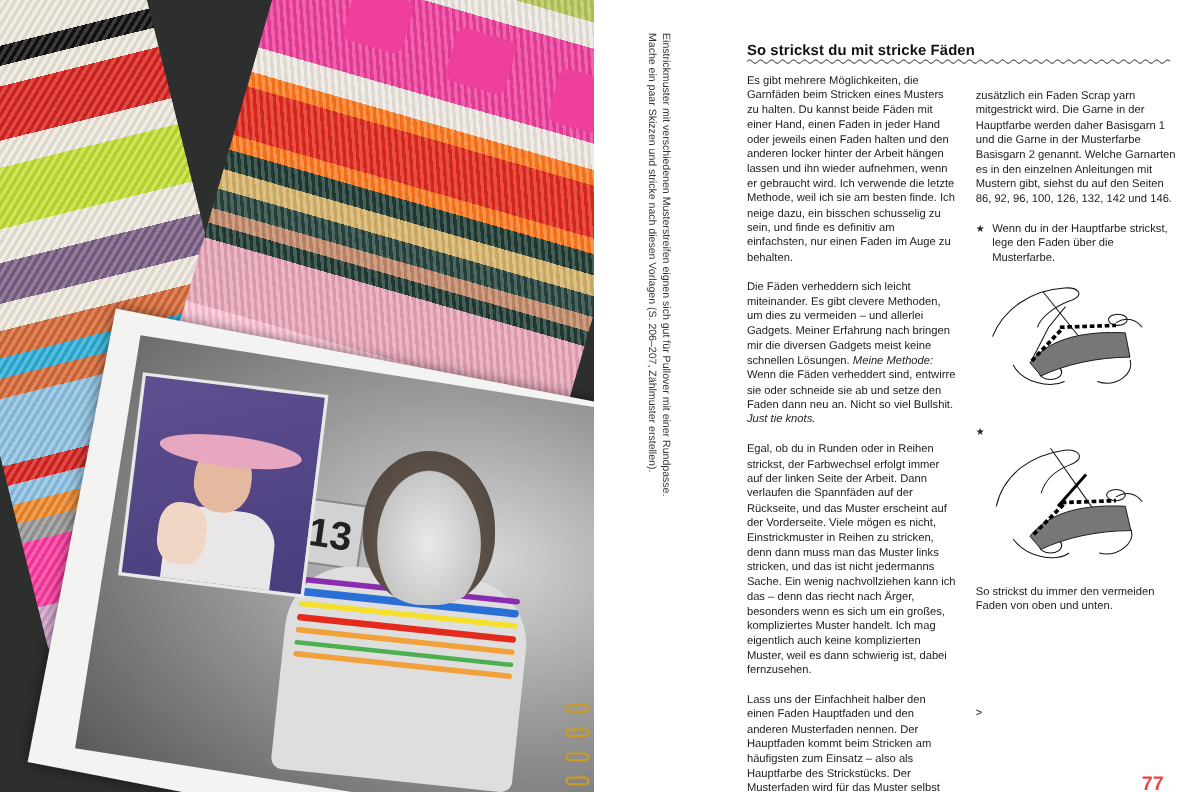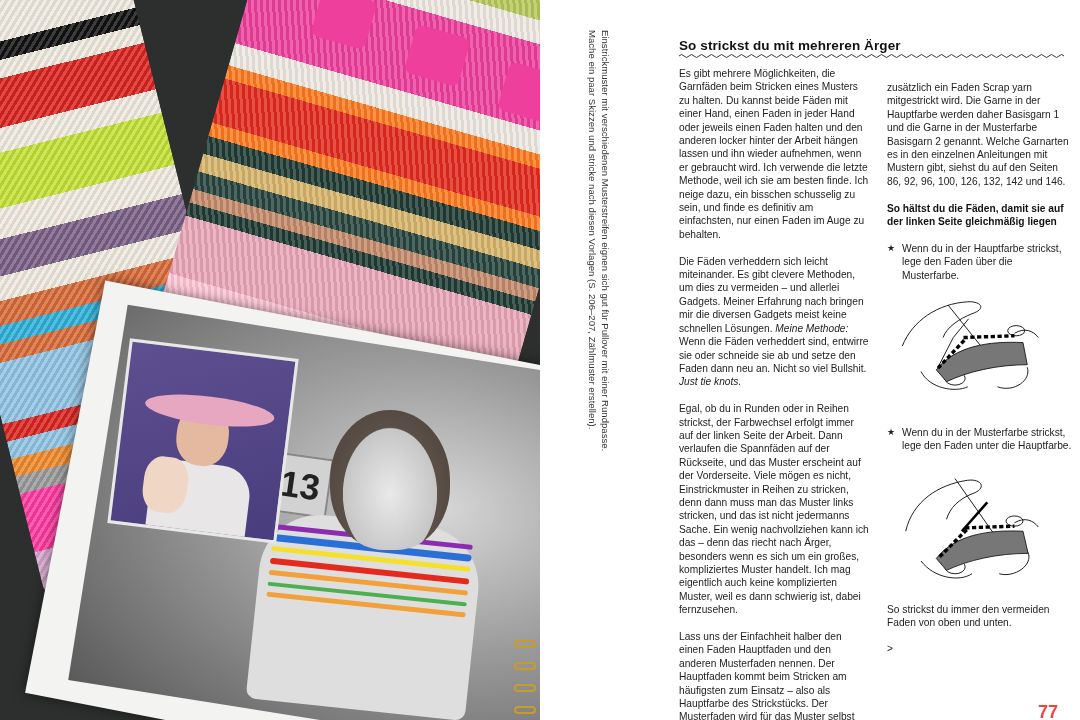--- a/index.html
+++ b/index.html
@@ -132,56 +132,54 @@
   <div class="spiral" style="top:706px"></div>
 </div>
 
 <div class="page"></div>
 
 <div class="side-caption">
   <div>Einstrickmuster mit verschiedenen Musterstreifen eignen sich gut für Pullover mit einer Rundpasse.</div>
   <div>Mache ein paar Skizzen und stricke nach diesen Vorlagen (S. 206–207, Zählmuster erstellen).</div>
 </div>
 
-<h1 class="heading">So strickst du mit mehreren Ärger</h1>
+<h1 class="heading">So strickst du mit stricke Fäden</h1>
 <svg class="wave" viewBox="0 0 385 6" preserveAspectRatio="none">
   <path d="M0 3 Q2.5 0 5 3 T10 3 T15 3 T20 3 T25 3 T30 3 T35 3 T40 3 T45 3 T50 3 T55 3 T60 3 T65 3 T70 3 T75 3 T80 3 T85 3 T90 3 T95 3 T100 3 T105 3 T110 3 T115 3 T120 3 T125 3 T130 3 T135 3 T140 3 T145 3 T150 3 T155 3 T160 3 T165 3 T170 3 T175 3 T180 3 T185 3 T190 3 T195 3 T200 3 T205 3 T210 3 T215 3 T220 3 T225 3 T230 3 T235 3 T240 3 T245 3 T250 3 T255 3 T260 3 T265 3 T270 3 T275 3 T280 3 T285 3 T290 3 T295 3 T300 3 T305 3 T310 3 T315 3 T320 3 T325 3 T330 3 T335 3 T340 3 T345 3 T350 3 T355 3 T360 3 T365 3 T370 3 T375 3 T380 3 T385 3" fill="none" stroke="#222" stroke-width="0.9"></path>
 </svg>
 
 <div class="col col-a">
   <p>Es gibt mehrere Möglichkeiten, die Garnfäden beim Stricken eines Musters zu halten. Du kannst beide Fäden mit einer Hand, einen Faden in jeder Hand oder jeweils einen Faden halten und den anderen locker hinter der Arbeit hängen lassen und ihn wieder aufnehmen, wenn er gebraucht wird. Ich verwende die letzte Methode, weil ich sie am besten finde. Ich neige dazu, ein bisschen schusselig zu sein, und finde es definitiv am einfachsten, nur einen Faden im Auge zu behalten.</p>
   <p><span>Die Fäden verheddern sich leicht miteinander. Es gibt clevere Methoden, um dies zu vermeiden – und allerlei Gadgets. Meiner Erfahrung nach bringen mir die diversen Gadgets meist keine schnellen Lösungen. </span><em>Meine Methode:</em><span> Wenn die Fäden verheddert sind, entwirre sie oder schneide sie ab und setze den Faden dann neu an. Nicht so viel Bullshit. </span><em>Just tie knots.</em></p>
   <p>Egal, ob du in Runden oder in Reihen strickst, der Farbwechsel erfolgt immer auf der linken Seite der Arbeit. Dann verlaufen die Spannfäden auf der Rückseite, und das Muster erscheint auf der Vorderseite. Viele mögen es nicht, Einstrickmuster in Reihen zu stricken, denn dann muss man das Muster links stricken, und das ist nicht jedermanns Sache. Ein wenig nachvollziehen kann ich das – denn das riecht nach Ärger, besonders wenn es sich um ein großes, kompliziertes Muster handelt. Ich mag eigentlich auch keine komplizierten Muster, weil es dann schwierig ist, dabei fernzusehen.</p>
   <p>Lass uns der Einfachheit halber den einen Faden Hauptfaden und den anderen Musterfaden nennen. Der Hauptfaden kommt beim Stricken am häufigsten zum Einsatz – also als Hauptfarbe des Strickstücks. Der Musterfaden wird für das Muster selbst verwendet. In den Anleitungen wird mit dem Basisgarn sowohl in der Hauptfarbe als auch in der Musterfarbe gestrickt, wobei in der Musterfarbe</p>
 </div>
 
 <div class="col col-b">
   <p>zusätzlich ein Faden Scrap yarn mitgestrickt wird. Die Garne in der Hauptfarbe werden daher Basisgarn 1 und die Garne in der Musterfarbe Basisgarn 2 genannt. Welche Garnarten es in den einzelnen Anleitungen mit Mustern gibt, siehst du auf den Seiten 86, 92, 96, 100, 126, 132, 142 und 146.</p>
-  <p class="subhead">So hältst du die Fäden, damit sie auf der linken Seite gleichmäßig liegen</p>
   <p class="tip" style="margin-bottom:4px">
     <span class="star">★</span>
     <span>Wenn du in der Hauptfarbe strickst, lege den Faden über die Musterfarbe.</span>
   </p>
   <svg class="illu" viewBox="0 0 200 140">
     <g fill="none" stroke="#111" stroke-width="1.1">
       <path d="M18 70 C30 40, 60 20, 95 18 C110 17, 118 26, 100 32 C85 38, 70 48, 66 60"></path>
       <path d="M40 100 C50 120, 80 125, 95 118"></path>
       <path d="M60 95 L78 60 L96 38"></path>
       <path d="M72 22 L112 72"></path>
       <path d="M150 55 C162 48, 172 52, 178 60"></path>
       <path d="M130 118 C150 125, 170 110, 165 95"></path>
       <ellipse cx="80" cy="108" rx="12" ry="8"></ellipse>
       <ellipse cx="152" cy="52" rx="10" ry="6"></ellipse>
     </g>
     <path d="M58 98 C80 70, 120 64, 160 66 L165 92 C130 92, 95 100, 70 112 Z" fill="#777" stroke="#111" stroke-width="1"></path>
     <path d="M60 96 L94 60 M90 60 L150 58" stroke="#000" stroke-width="4" stroke-dasharray="5 3"></path>
   </svg>
   <p class="tip" style="margin-top:20px;margin-bottom:4px">
     <span class="star">★</span>
-    <span>Wenn du in der Musterfarbe strickst, lege den Faden unter die Hauptfarbe.</span>
   </p>
   <svg class="illu" viewBox="0 0 200 150" style="height:140px">
     <g fill="none" stroke="#111" stroke-width="1.1">
       <path d="M22 80 C30 45, 60 25, 95 20 C112 18, 118 30, 100 36 C85 42, 74 52, 70 66"></path>
       <path d="M40 115 C55 135, 85 140, 100 130"></path>
       <path d="M80 18 L125 82"></path>
       <path d="M150 70 C162 63, 172 67, 178 75"></path>
       <path d="M132 130 C150 135, 172 120, 166 105"></path>
       <ellipse cx="80" cy="122" rx="12" ry="8"></ellipse>
       <ellipse cx="150" cy="68" rx="10" ry="6"></ellipse>

